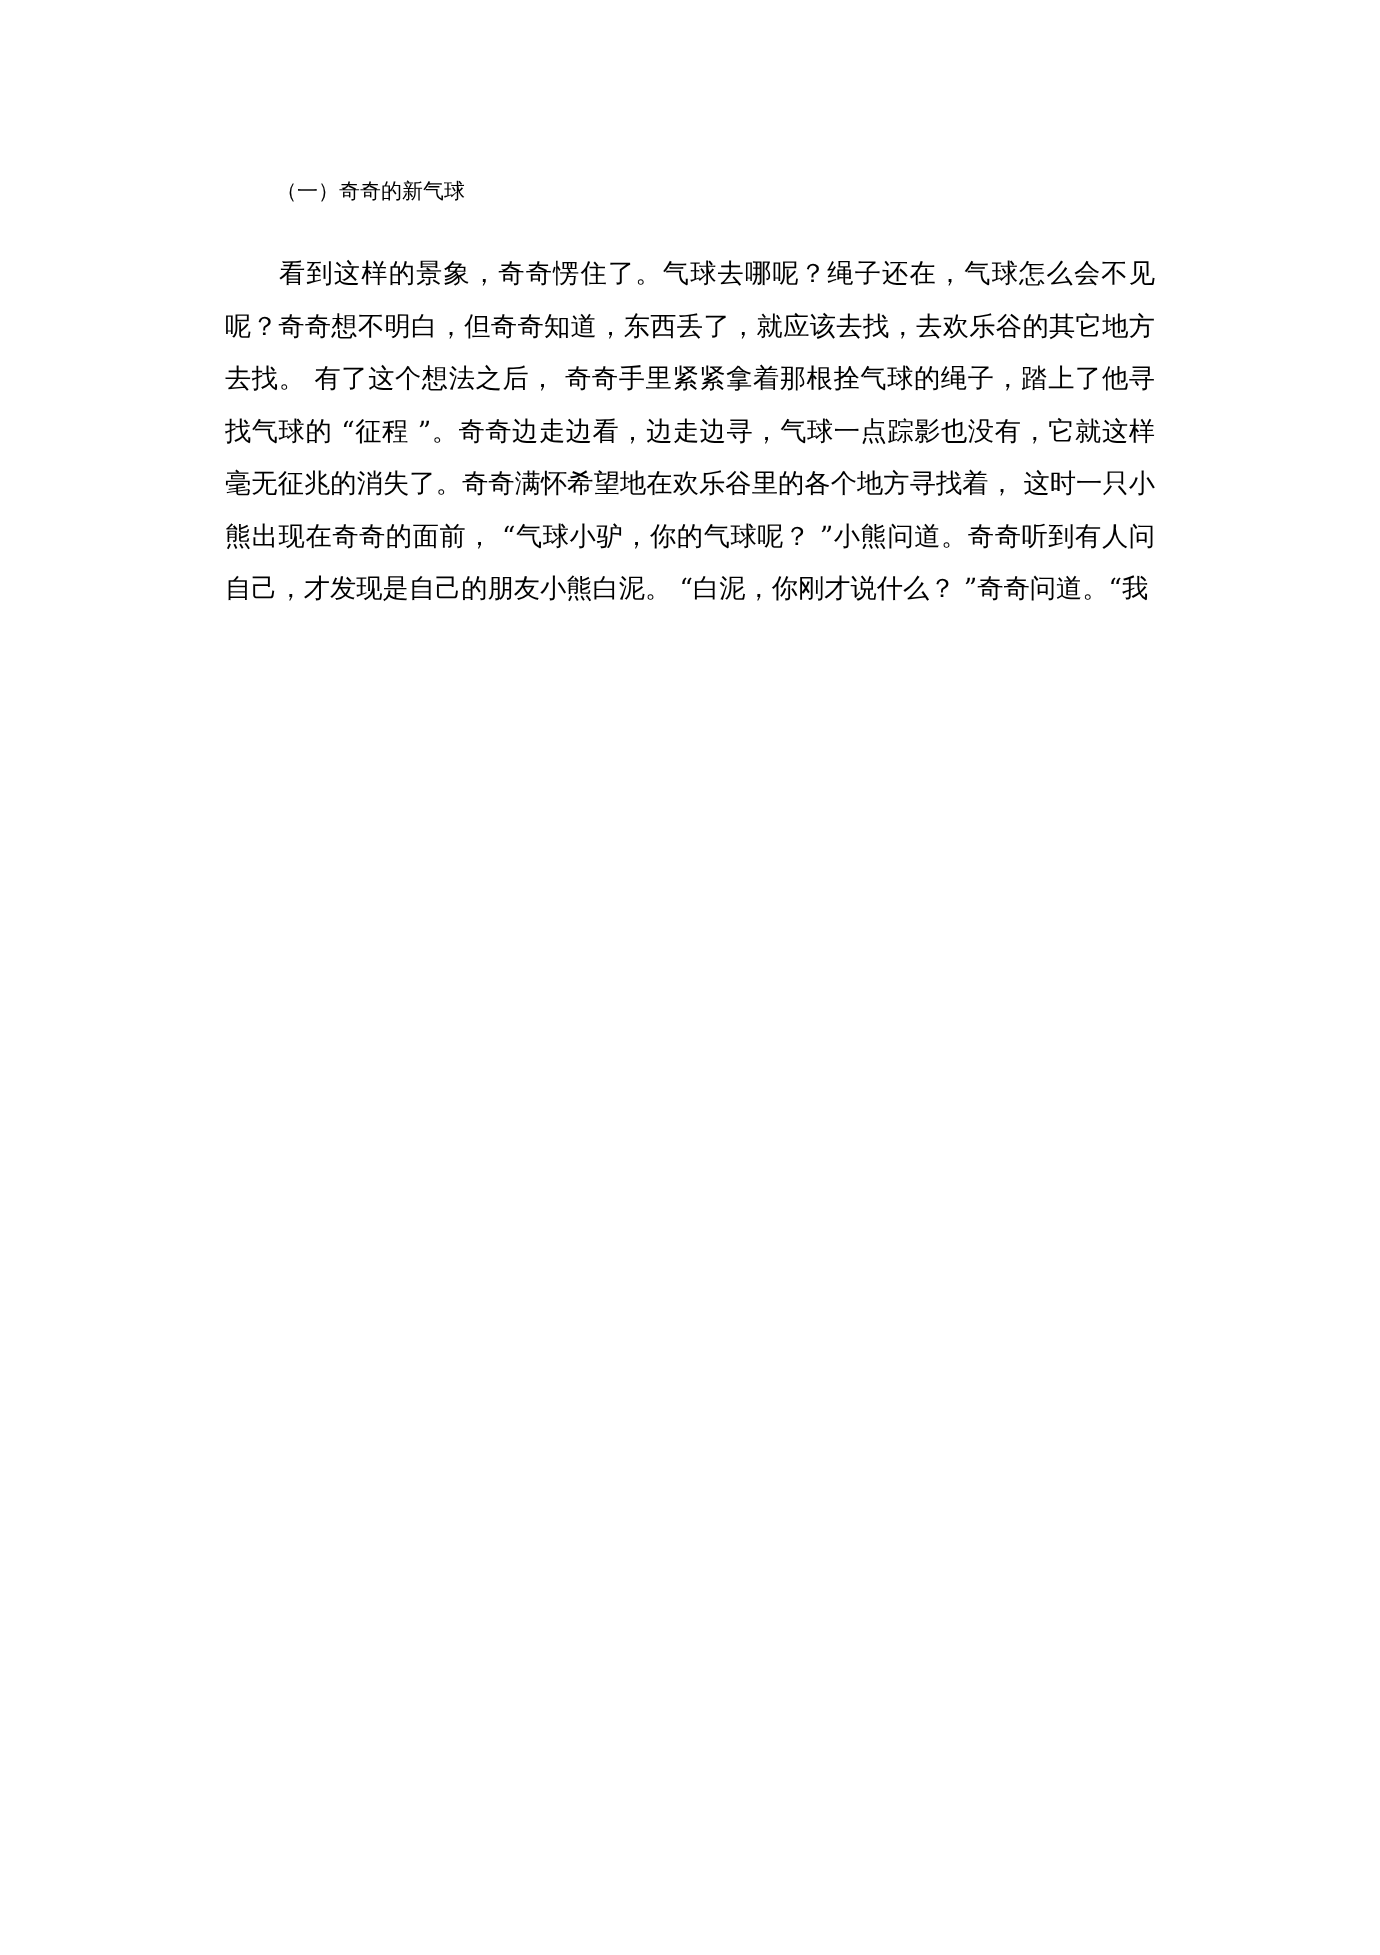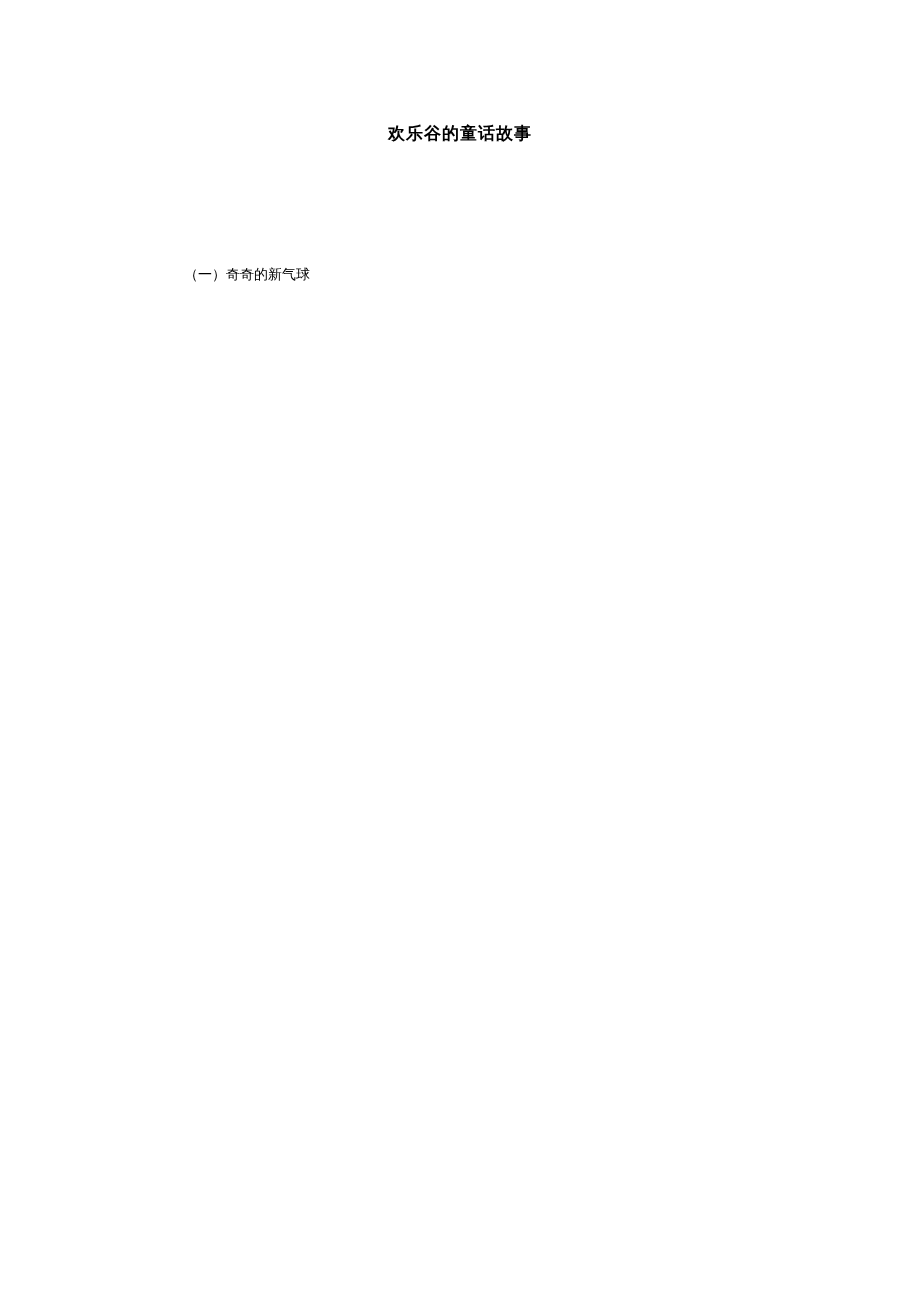--- a/index.html
+++ b/index.html
@@ -53,22 +53,22 @@
   }
   .para.tight {
     margin-bottom: 16px;
   }
 </style>
 </head>
 <body>
 
 <div class="page">
 
-  <h1 class="doc-title">欢乐谷的童话故事</h1>
 
   <div class="spacer"></div>
 
   <p class="section-heading">（一）奇奇的新气球</p>
 
 
 
+  <p class="para tight">看到这样的景象，奇奇愣住了。气球去哪呢？绳子还在，气球怎么会不见呢？奇奇想不明白，但奇奇知道，东西丢了，就应该去找，去欢乐谷的其它地方去找。 有了这个想法之后， 奇奇手里紧紧拿着那根拴气球的绳子，踏上了他寻找气球的 “征程 ”。奇奇边走边看，边走边寻，气球一点踪影也没有，它就这样毫无征兆的消失了。奇奇满怀希望地在欢乐谷里的各个地方寻找着， 这时一只小熊出现在奇奇的面前， “气球小驴，你的气球呢？ ”小熊问道。奇奇听到有人问自己，才发现是自己的朋友小熊白泥。 “白泥，你刚才说什么？ ”奇奇问道。“我</p>
 
 </div>
 
 </body></html>

